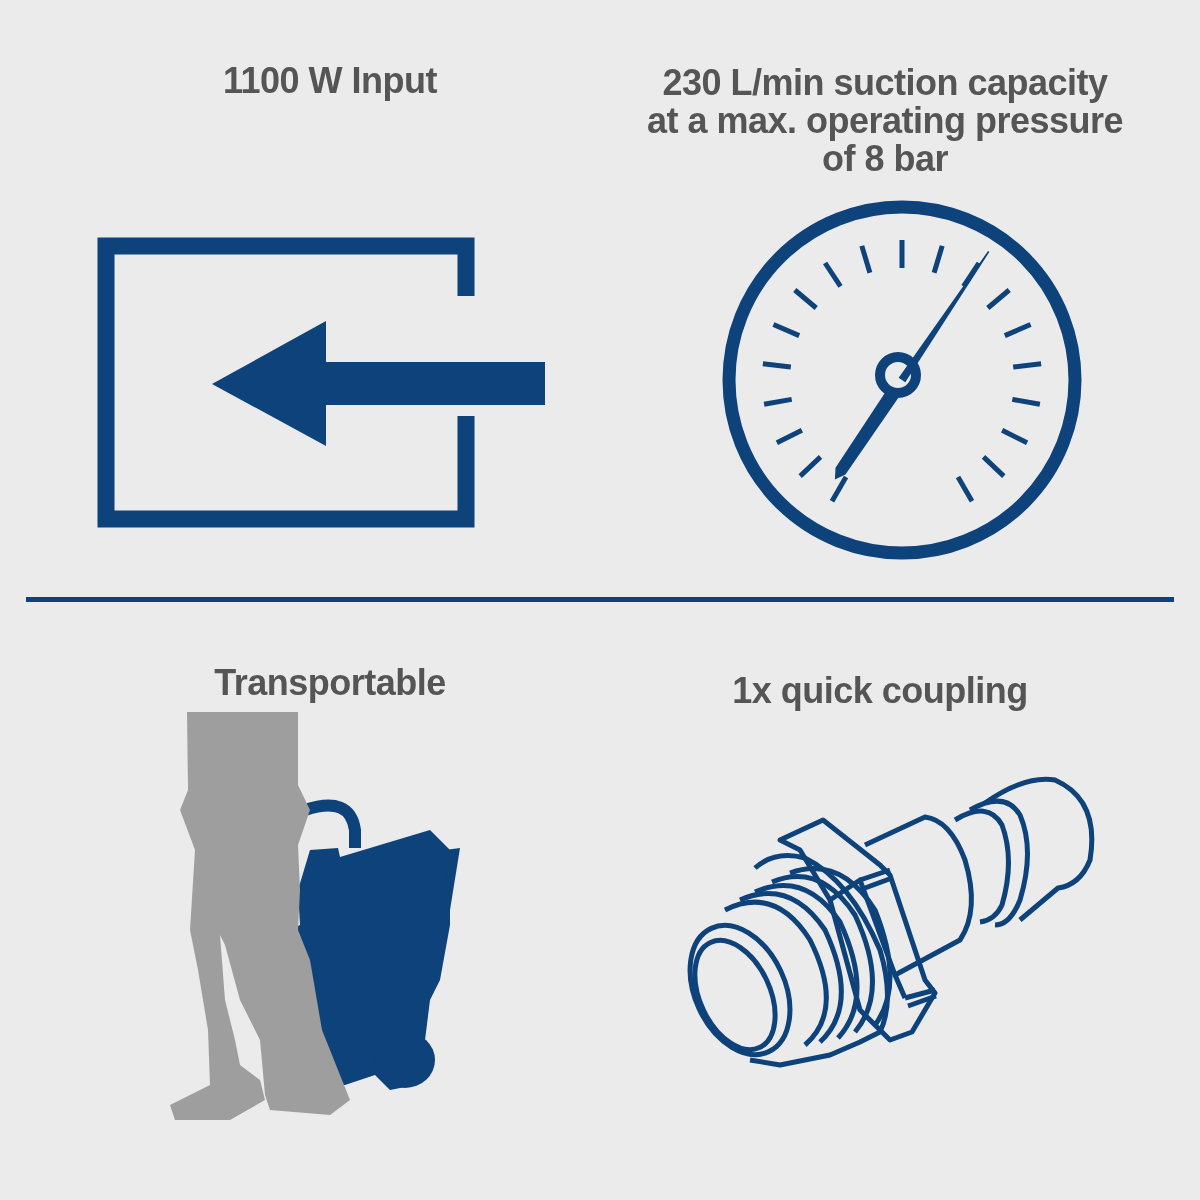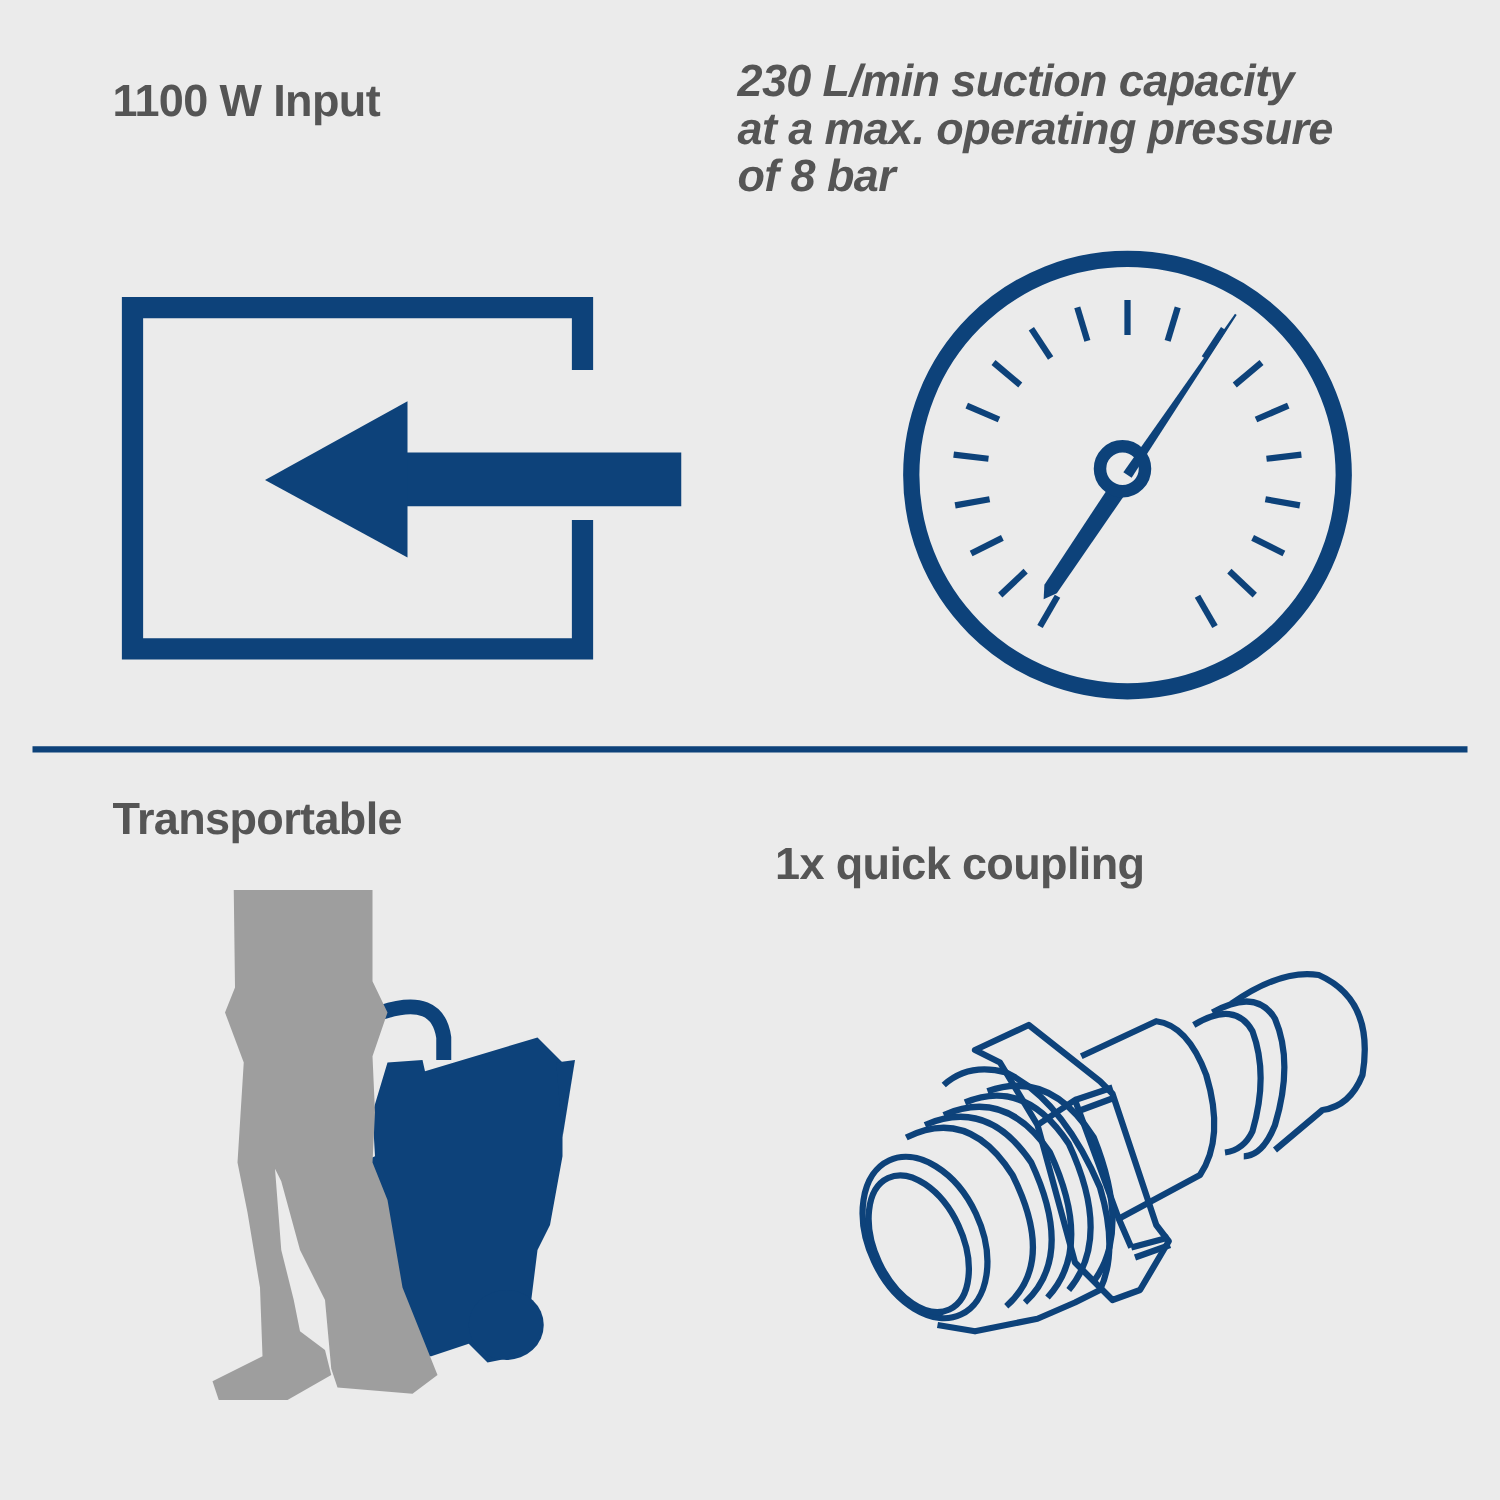--- a/index.html
+++ b/index.html
@@ -9,25 +9,26 @@
       position: relative;
       overflow: hidden;
       font-family: "Liberation Sans", sans-serif;
     }
     .title {
       position: absolute;
       color: #555555;
       font-weight: bold;
       font-size: 36px;
       line-height: 38px;
+      text-align: center;
       letter-spacing: -0.5px;
     }
     .t1 { left: 90px; width: 480px; top: 62px; }
-    .t2 { left: 590px; width: 590px; top: 46px; font-style: italic; }
-    .t3 { left: 90px; width: 480px; top: 636px; }
+    .t2 { left: 590px; width: 590px; top: 64px; }
+    .t3 { left: 90px; width: 480px; top: 664px; }
     .t4 { left: 620px; width: 520px; top: 672px; }
     .divider {
       position: absolute;
       left: 26px; top: 597px;
       width: 1148px; height: 5px;
       background: #0d427a;
     }
     svg { position: absolute; overflow: visible; }
   </style>
 </head>

